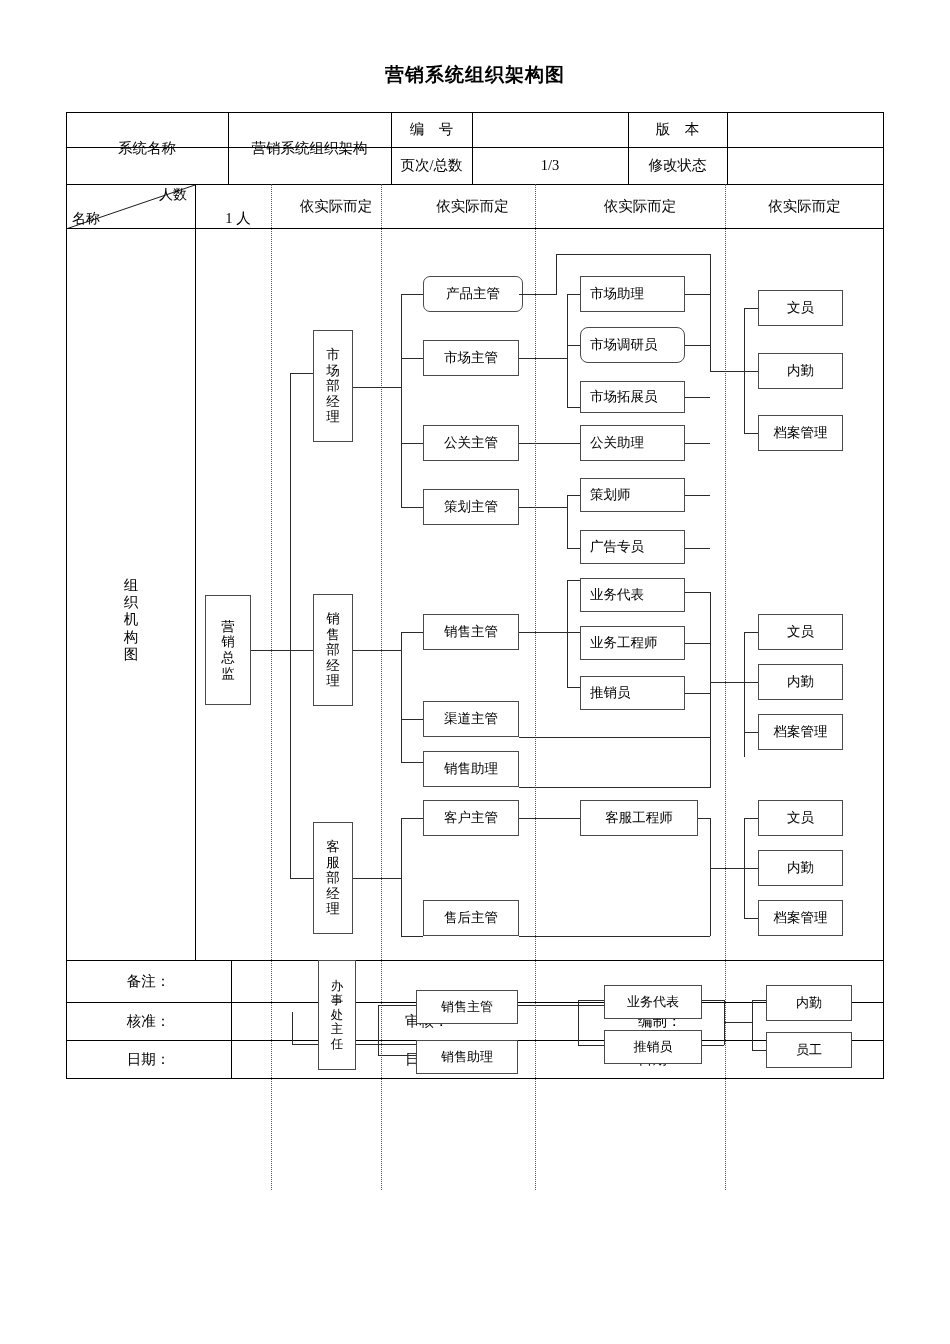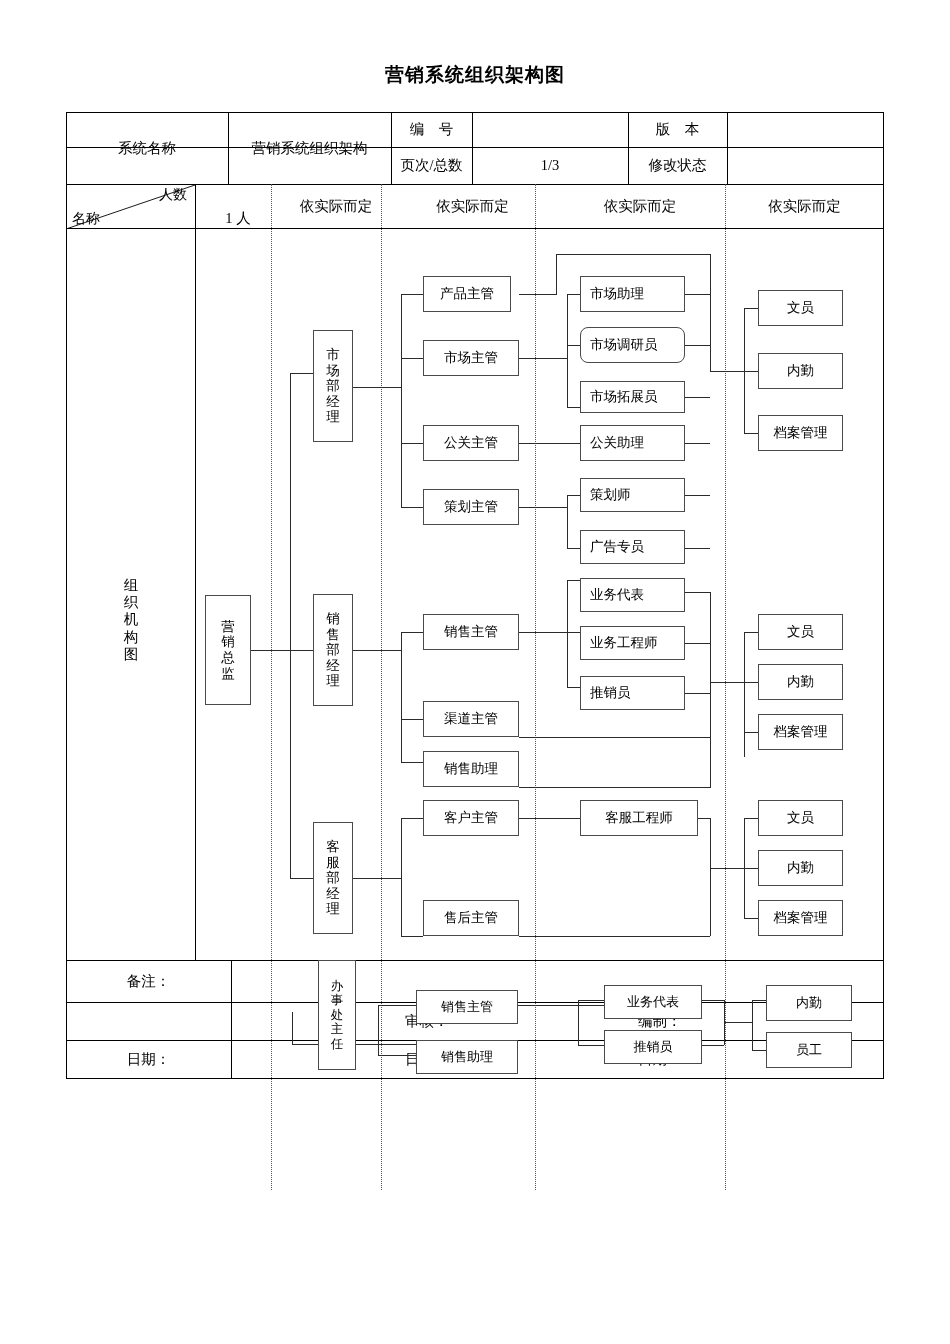--- a/index.html
+++ b/index.html
@@ -147,21 +147,21 @@
     <span>理</span>
   </div>
 
   <div class="ch" style="left:353px; top:387px; width:48px;"></div>
   <div class="cv" style="left:401px; top:294px; height:214px;"></div>
   <div class="ch" style="left:401px; top:294px; width:22px;"></div>
   <div class="ch" style="left:401px; top:358px; width:22px;"></div>
   <div class="ch" style="left:401px; top:443px; width:22px;"></div>
   <div class="ch" style="left:401px; top:507px; width:22px;"></div>
 
-  <div class="box" style="left:423px; top:276px; width:88px; height:36px;">产品主管</div>
+  <div class="box" style="left:423px; top:276px; width:100px; height:36px;border-radius:7px;">产品主管</div>
   <div class="box" style="left:423px; top:340px; width:96px; height:36px;">市场主管</div>
   <div class="box" style="left:423px; top:425px; width:96px; height:36px;">公关主管</div>
   <div class="box" style="left:423px; top:489px; width:96px; height:36px;">策划主管</div>
 
   <div class="ch" style="left:519px; top:294px; width:37px;"></div>
   <div class="cv" style="left:556px; top:254px; height:41px;"></div>
   <div class="ch" style="left:556px; top:254px; width:154px;"></div>
   <div class="cv" style="left:710px; top:254px; height:117px;"></div>
 
   <div class="ch" style="left:519px; top:358px; width:48px;"></div>
@@ -261,20 +261,21 @@
   <div class="box" style="left:758px; top:900px; width:85px; height:36px;">档案管理</div>
 
   <div class="hl" style="left:66px; top:1002px; width:818px;"></div>
   <div class="hl" style="left:66px; top:1040px; width:818px;"></div>
   <div class="hl" style="left:66px; top:1078px; width:818px;"></div>
   <div class="vl" style="left:66px; top:960px; height:118px;"></div>
   <div class="vl" style="left:883px; top:960px; height:118px;"></div>
   <div class="vl" style="left:231px; top:960px; height:118px;"></div>
 
   <div class="cell" style="left:66px; top:960px; width:165px; height:42px;">备注：</div>
+  <div class="cell" style="left:66px; top:1002px; width:165px; height:38px;">核准：</div>
   <div class="cell" style="left:66px; top:1040px; width:165px; height:38px;">日期：</div>
 
   <div class="cell left" style="left:405px; top:1002px; width:110px; height:38px;">审核：</div>
   <div class="cell left" style="left:405px; top:1040px; width:110px; height:38px;">日期：</div>
   <div class="cell left" style="left:638px; top:1002px; width:110px; height:38px;">编制：</div>
   <div class="cell left" style="left:638px; top:1040px; width:110px; height:38px;">日期：</div>
 
   <div class="box vbox" style="left:318px; top:960px; width:38px; height:110px; font-size:12.5px;">
     <span>办</span>
     <span>事</span>

